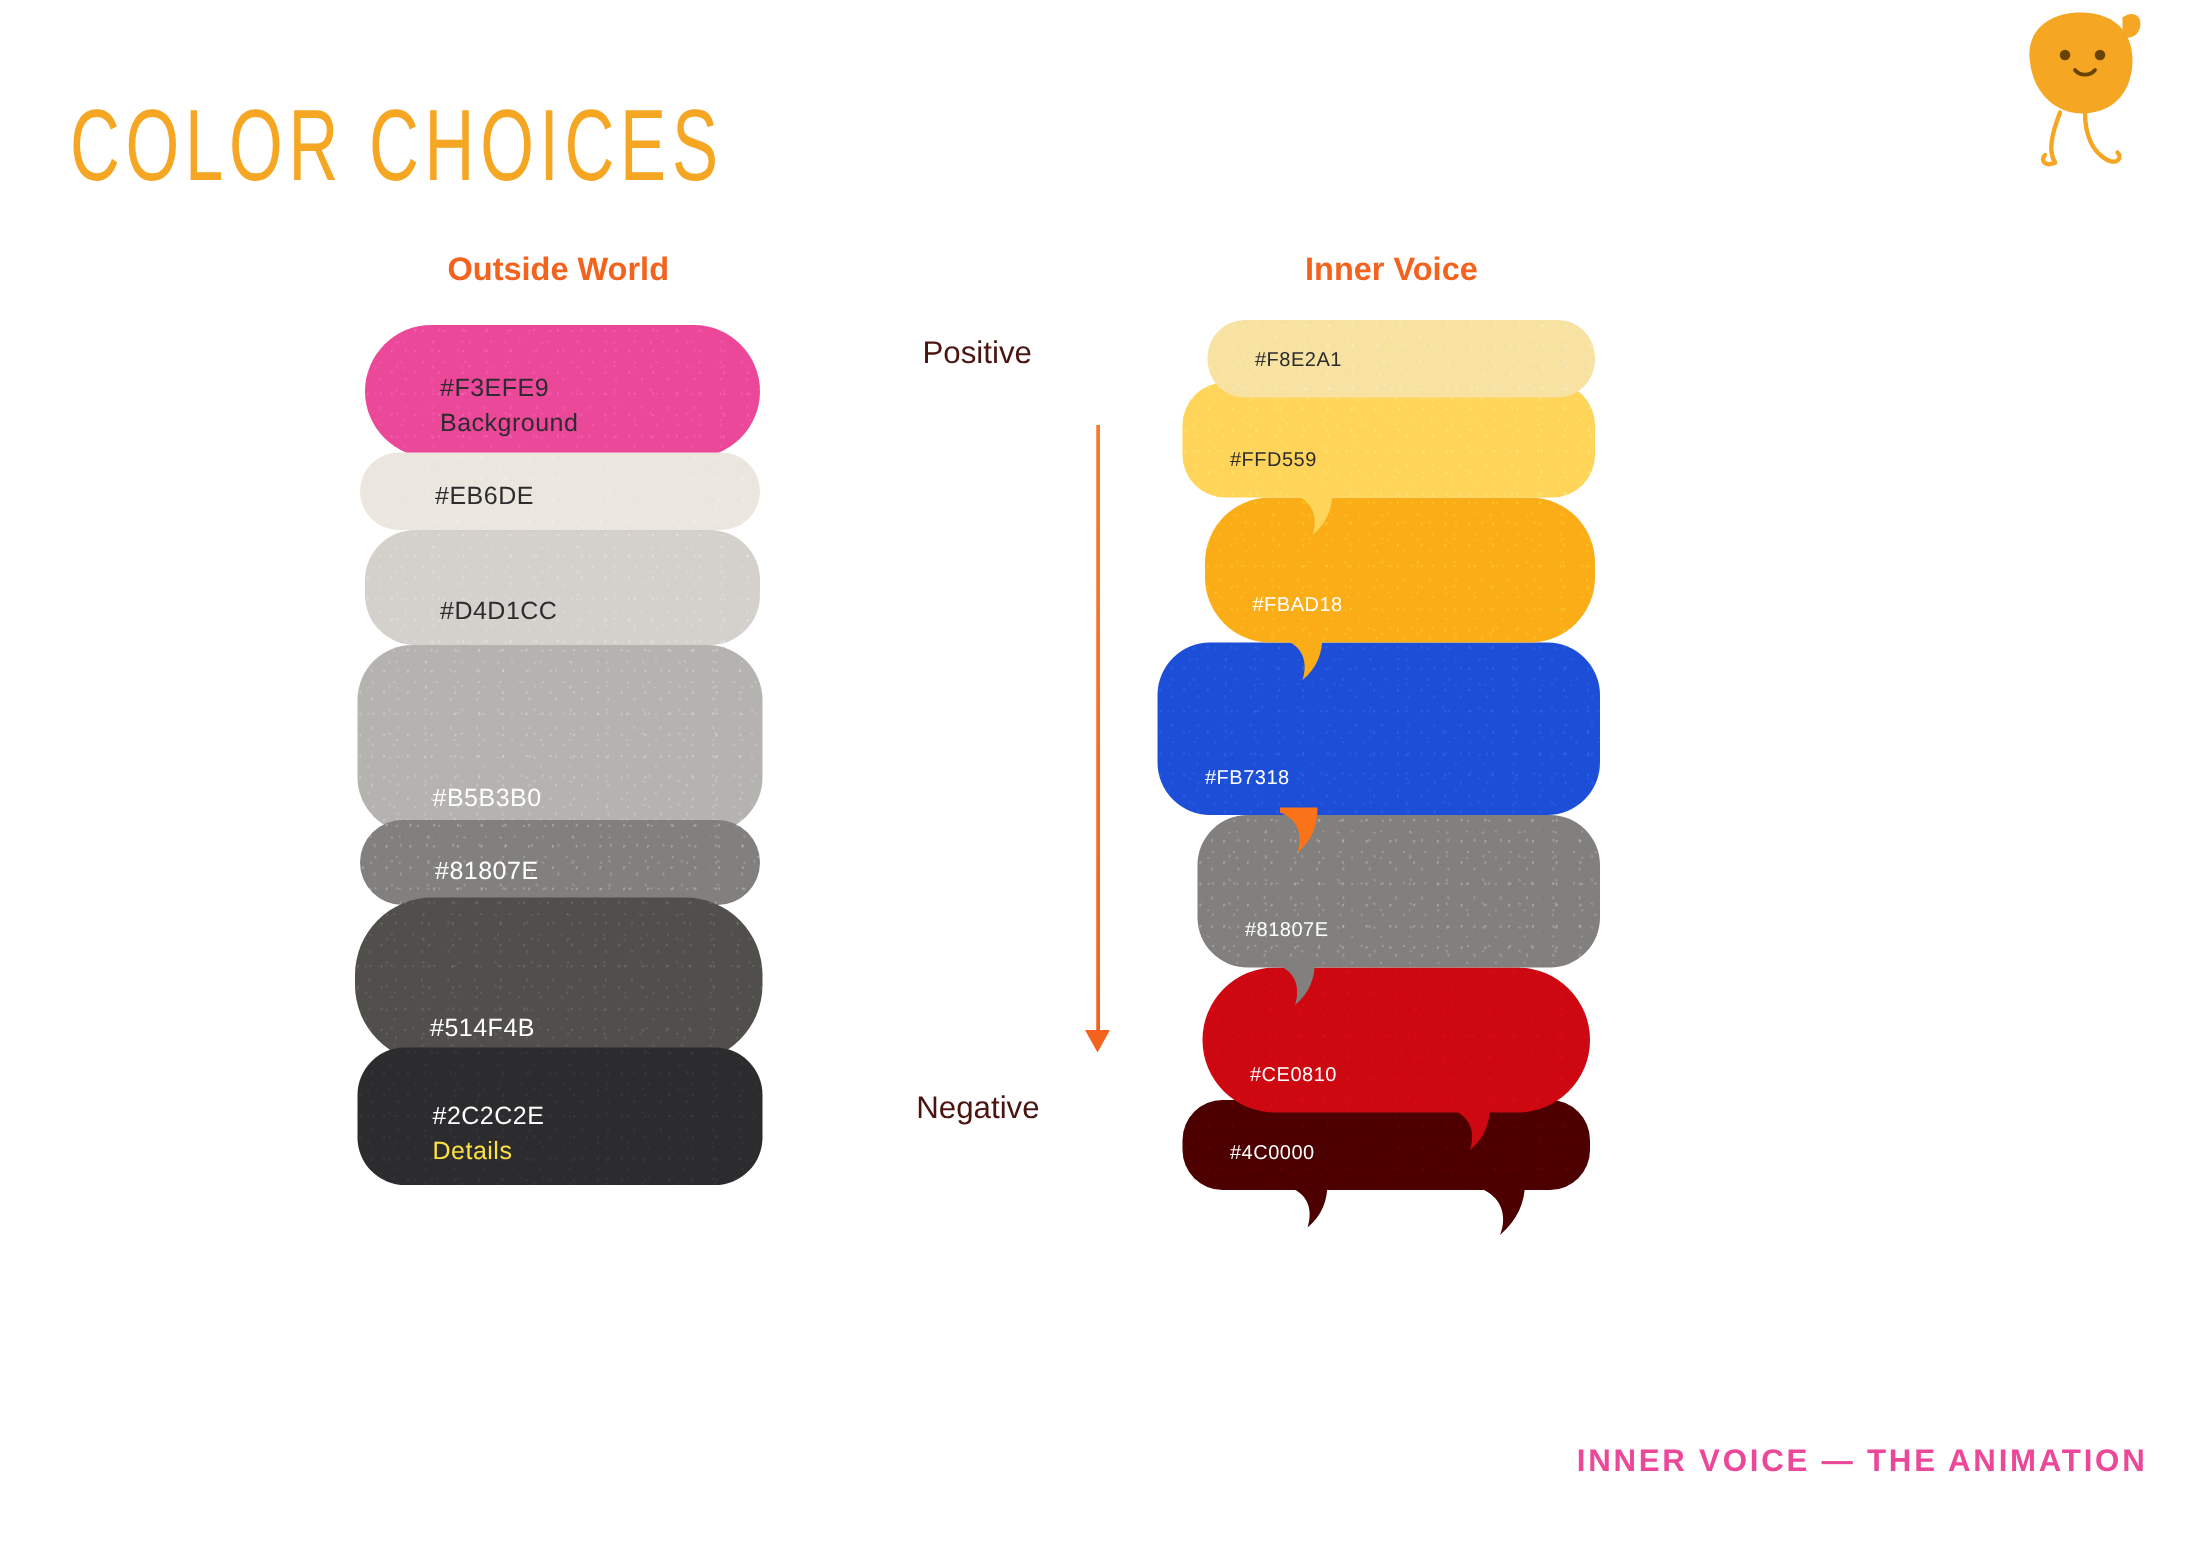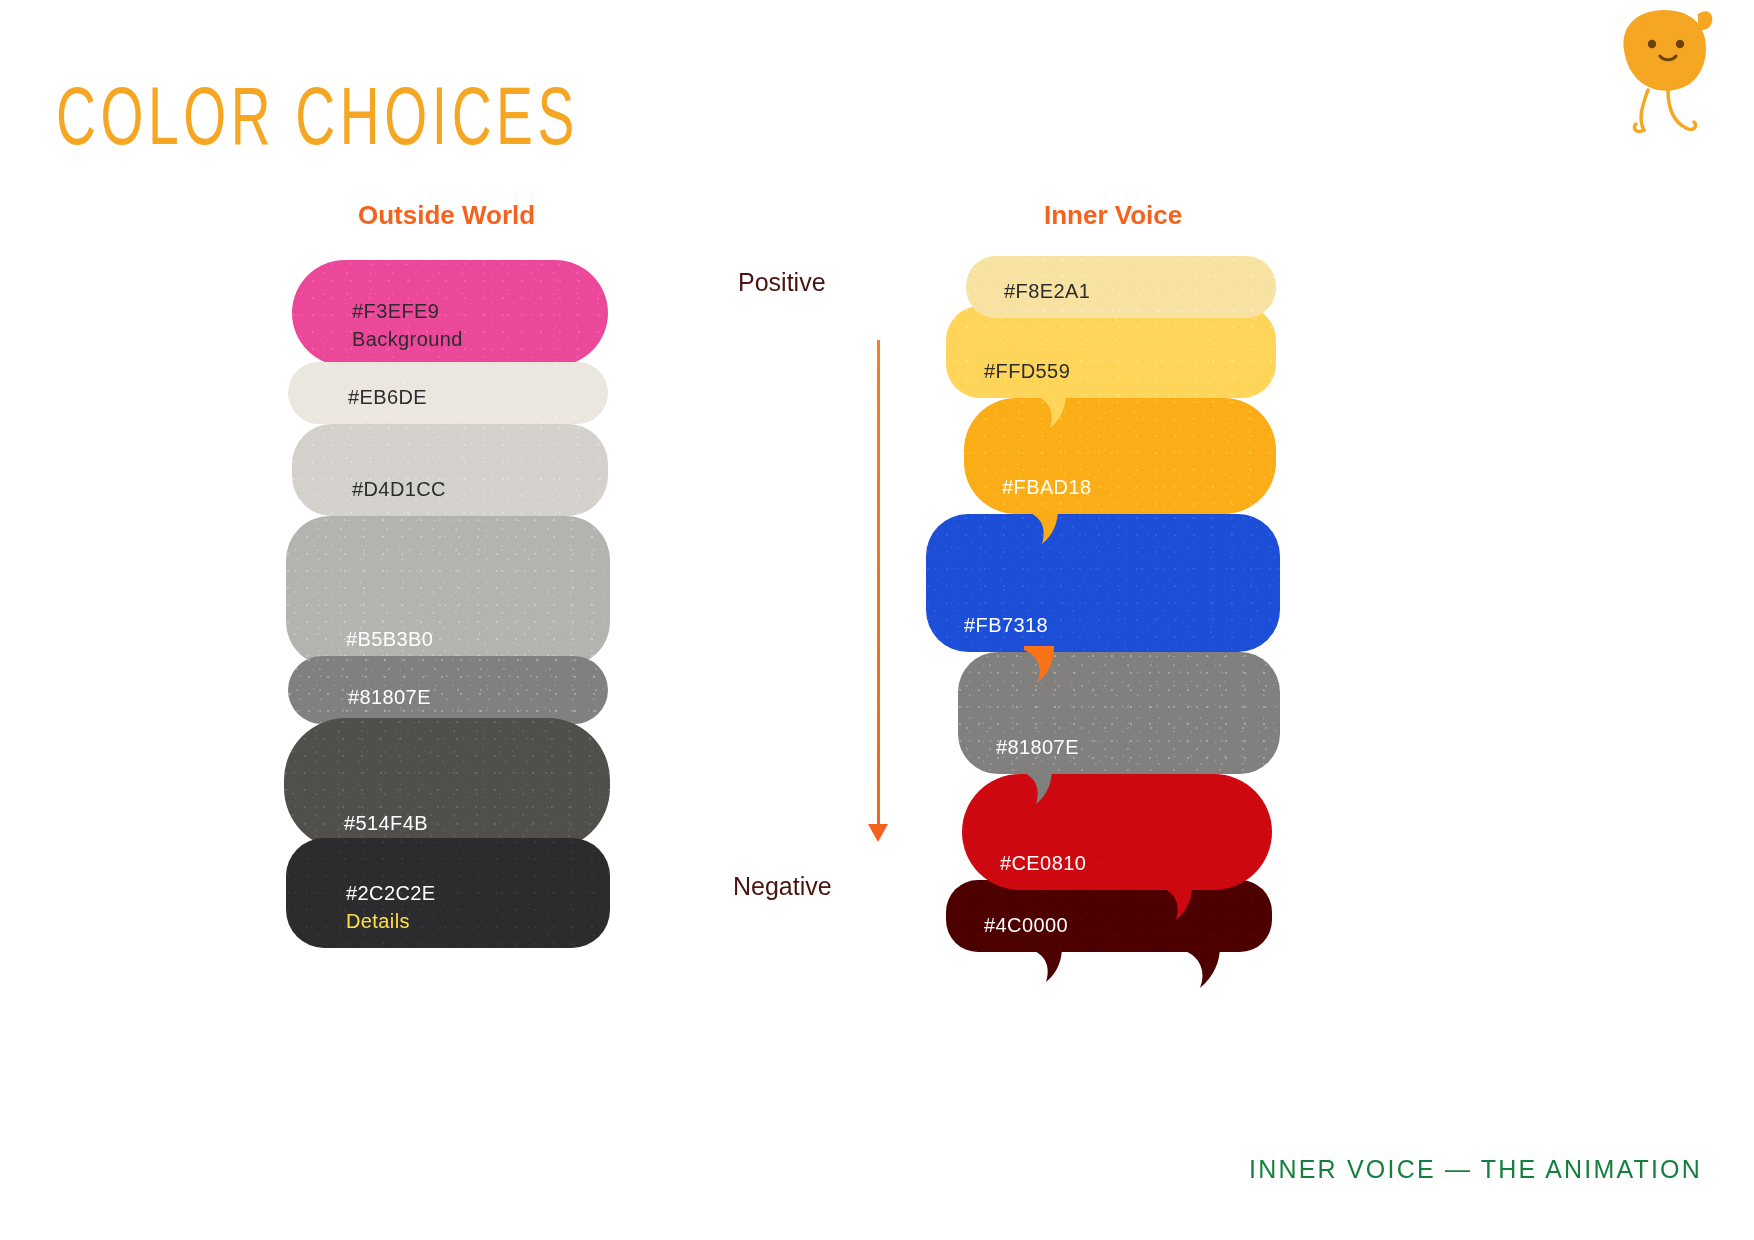--- a/index.html
+++ b/index.html
@@ -114,38 +114,38 @@
 
   
   .bubble {
     position:absolute;
     pointer-events:auto;
     border-radius:48px;
   }
   .bubble .hex {
     position:absolute;
     left:38px;
-    font-size:20px;
+    font-size:16px;
     letter-spacing:0.4px;
     white-space:nowrap;
   }
   .tail {
     position:absolute;
     width:42px; height:46px;
     overflow:visible;
   }
 
   
   .footer {
     position:absolute;
-    right:52px; bottom:56px;
+    right:36px; bottom:56px;
     font-size:25px;
-    font-weight:400;
+    font-weight:700;
     letter-spacing:2.2px;
-    color:#15803d;
+    color:#ec4899;
     white-space:nowrap;
   }
 </style>
 </head>
 <body>
 
 <div class="slide">
 
   <div class="title">COLOR CHOICES</div>
 

